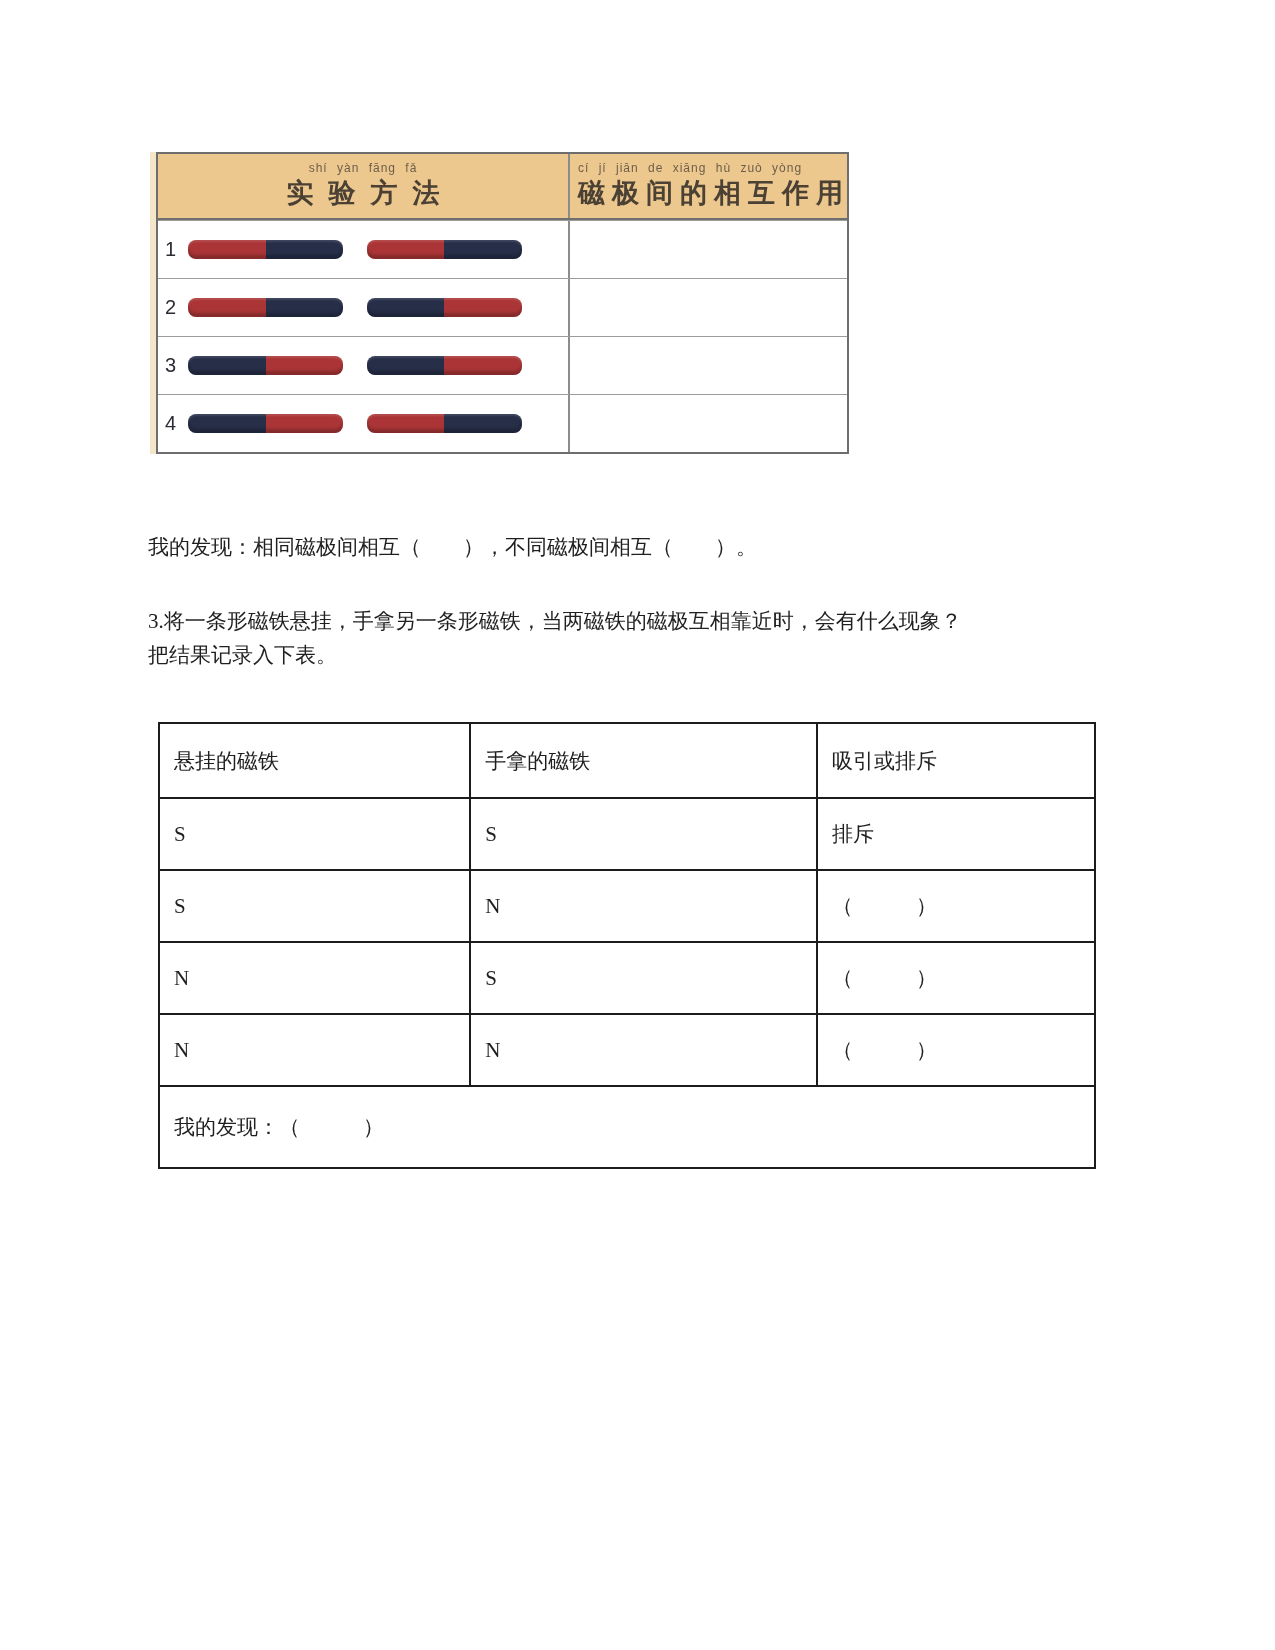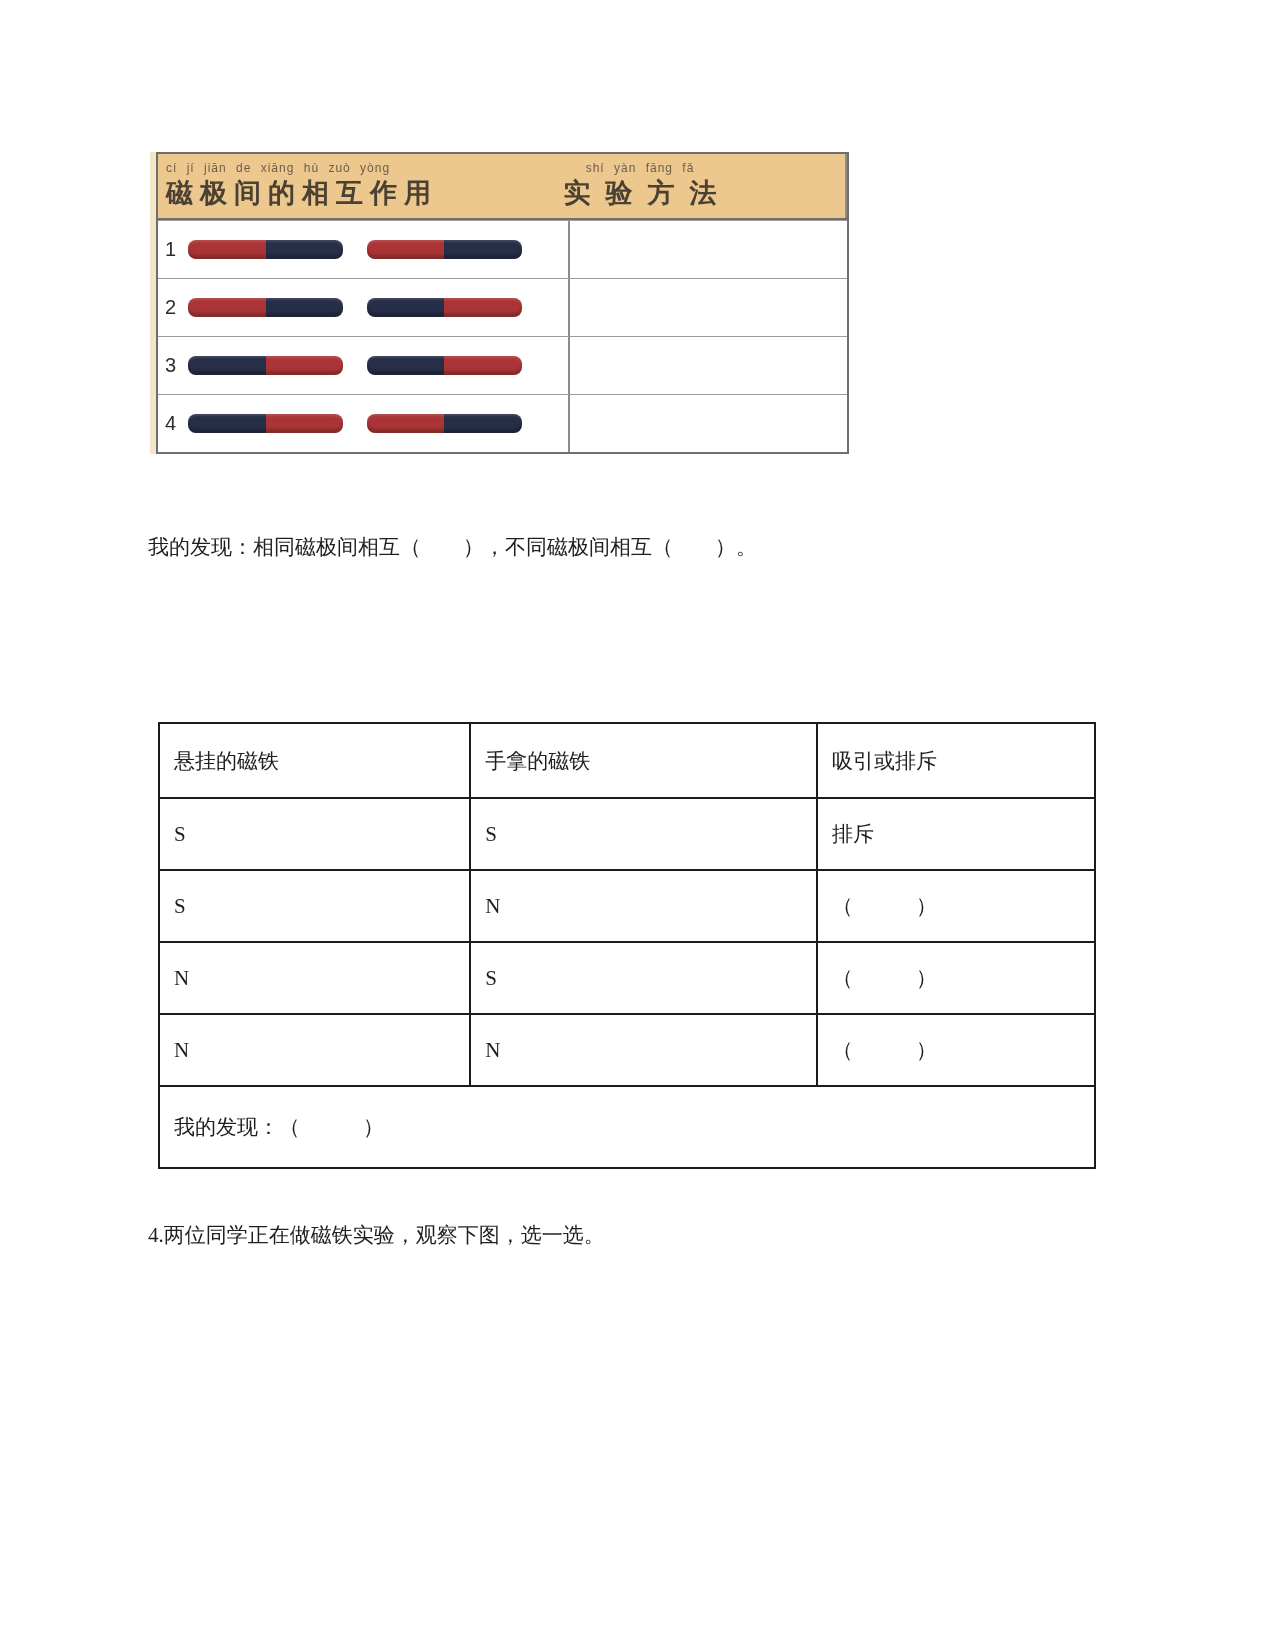--- a/index.html
+++ b/index.html
@@ -88,27 +88,27 @@
   .rtable tr.foot{height:82px;}
 </style>
 </head>
 <body>
 
 <div class="page">
 
   <section class="figure">
     <div class="fig-table">
       <div class="fig-header" style="background: rgb(237, 200, 142);">
+        <div class="fig-h-cell c1">
+          <div class="fig-pinyin">shí yàn fāng fǎ</div>
+          <div class="fig-title">实验方法</div>
+        </div>
         <div class="fig-h-cell c2">
           <div class="fig-pinyin">cí jí jiān de xiāng hù zuò yòng</div>
           <div class="fig-title">磁极间的相互作用</div>
-        </div>
-        <div class="fig-h-cell c1">
-          <div class="fig-pinyin">shí yàn fāng fǎ</div>
-          <div class="fig-title">实验方法</div>
         </div>
       </div>
 
       <div class="fig-row">
         <div class="fig-cell c1">
           <span class="fig-rownum">1</span>
           <span class="magnet" style="background: linear-gradient(to right, rgb(171, 53, 54) 0px, rgb(171, 53, 54) 50%, rgb(38, 46, 72) 50%, rgb(38, 46, 72) 100%);"></span>
           <span class="magnet second" style="background: linear-gradient(to right, rgb(171, 53, 54) 0px, rgb(171, 53, 54) 50%, rgb(38, 46, 72) 50%, rgb(38, 46, 72) 100%);"></span>
         </div>
         <div class="fig-cell c2"></div>
@@ -138,20 +138,21 @@
           <span class="magnet" style="background: linear-gradient(to right, rgb(38, 46, 72) 0px, rgb(38, 46, 72) 50%, rgb(171, 53, 54) 50%, rgb(171, 53, 54) 100%);"></span>
           <span class="magnet second" style="background: linear-gradient(to right, rgb(171, 53, 54) 0px, rgb(171, 53, 54) 50%, rgb(38, 46, 72) 50%, rgb(38, 46, 72) 100%);"></span>
         </div>
         <div class="fig-cell c2"></div>
       </div>
     </div>
   </section>
 
   <p class="bodytext discovery">我的发现：相同磁极间相互（　　），不同磁极间相互（　　）。</p>
 
+  <p class="bodytext q3"><span>3.将一条形磁铁悬挂，手拿另一条形磁铁，当两磁铁的磁极互相靠近时，会有什么现象？</span><br><span>把结果记录入下表。</span></p>
 
   <table class="rtable">
     <tbody>
         <tr class="hdr">
       <th class="col1">悬挂的磁铁</th>
       <th class="col2">手拿的磁铁</th>
       <th class="col3">吸引或排斥</th>
     </tr>
     <tr class="data">
       <td>S</td>
@@ -172,15 +173,14 @@
       <td>N</td>
       <td>N</td>
       <td>（　　　）</td>
     </tr>
     <tr class="foot">
       <td colspan="3">我的发现：（　　　）</td>
     </tr>
   </tbody>
     </table>
 
-  <p class="bodytext q4">4.两位同学正在做磁铁实验，观察下图，选一选。</p>
 
 </div>
 
 </body></html>

